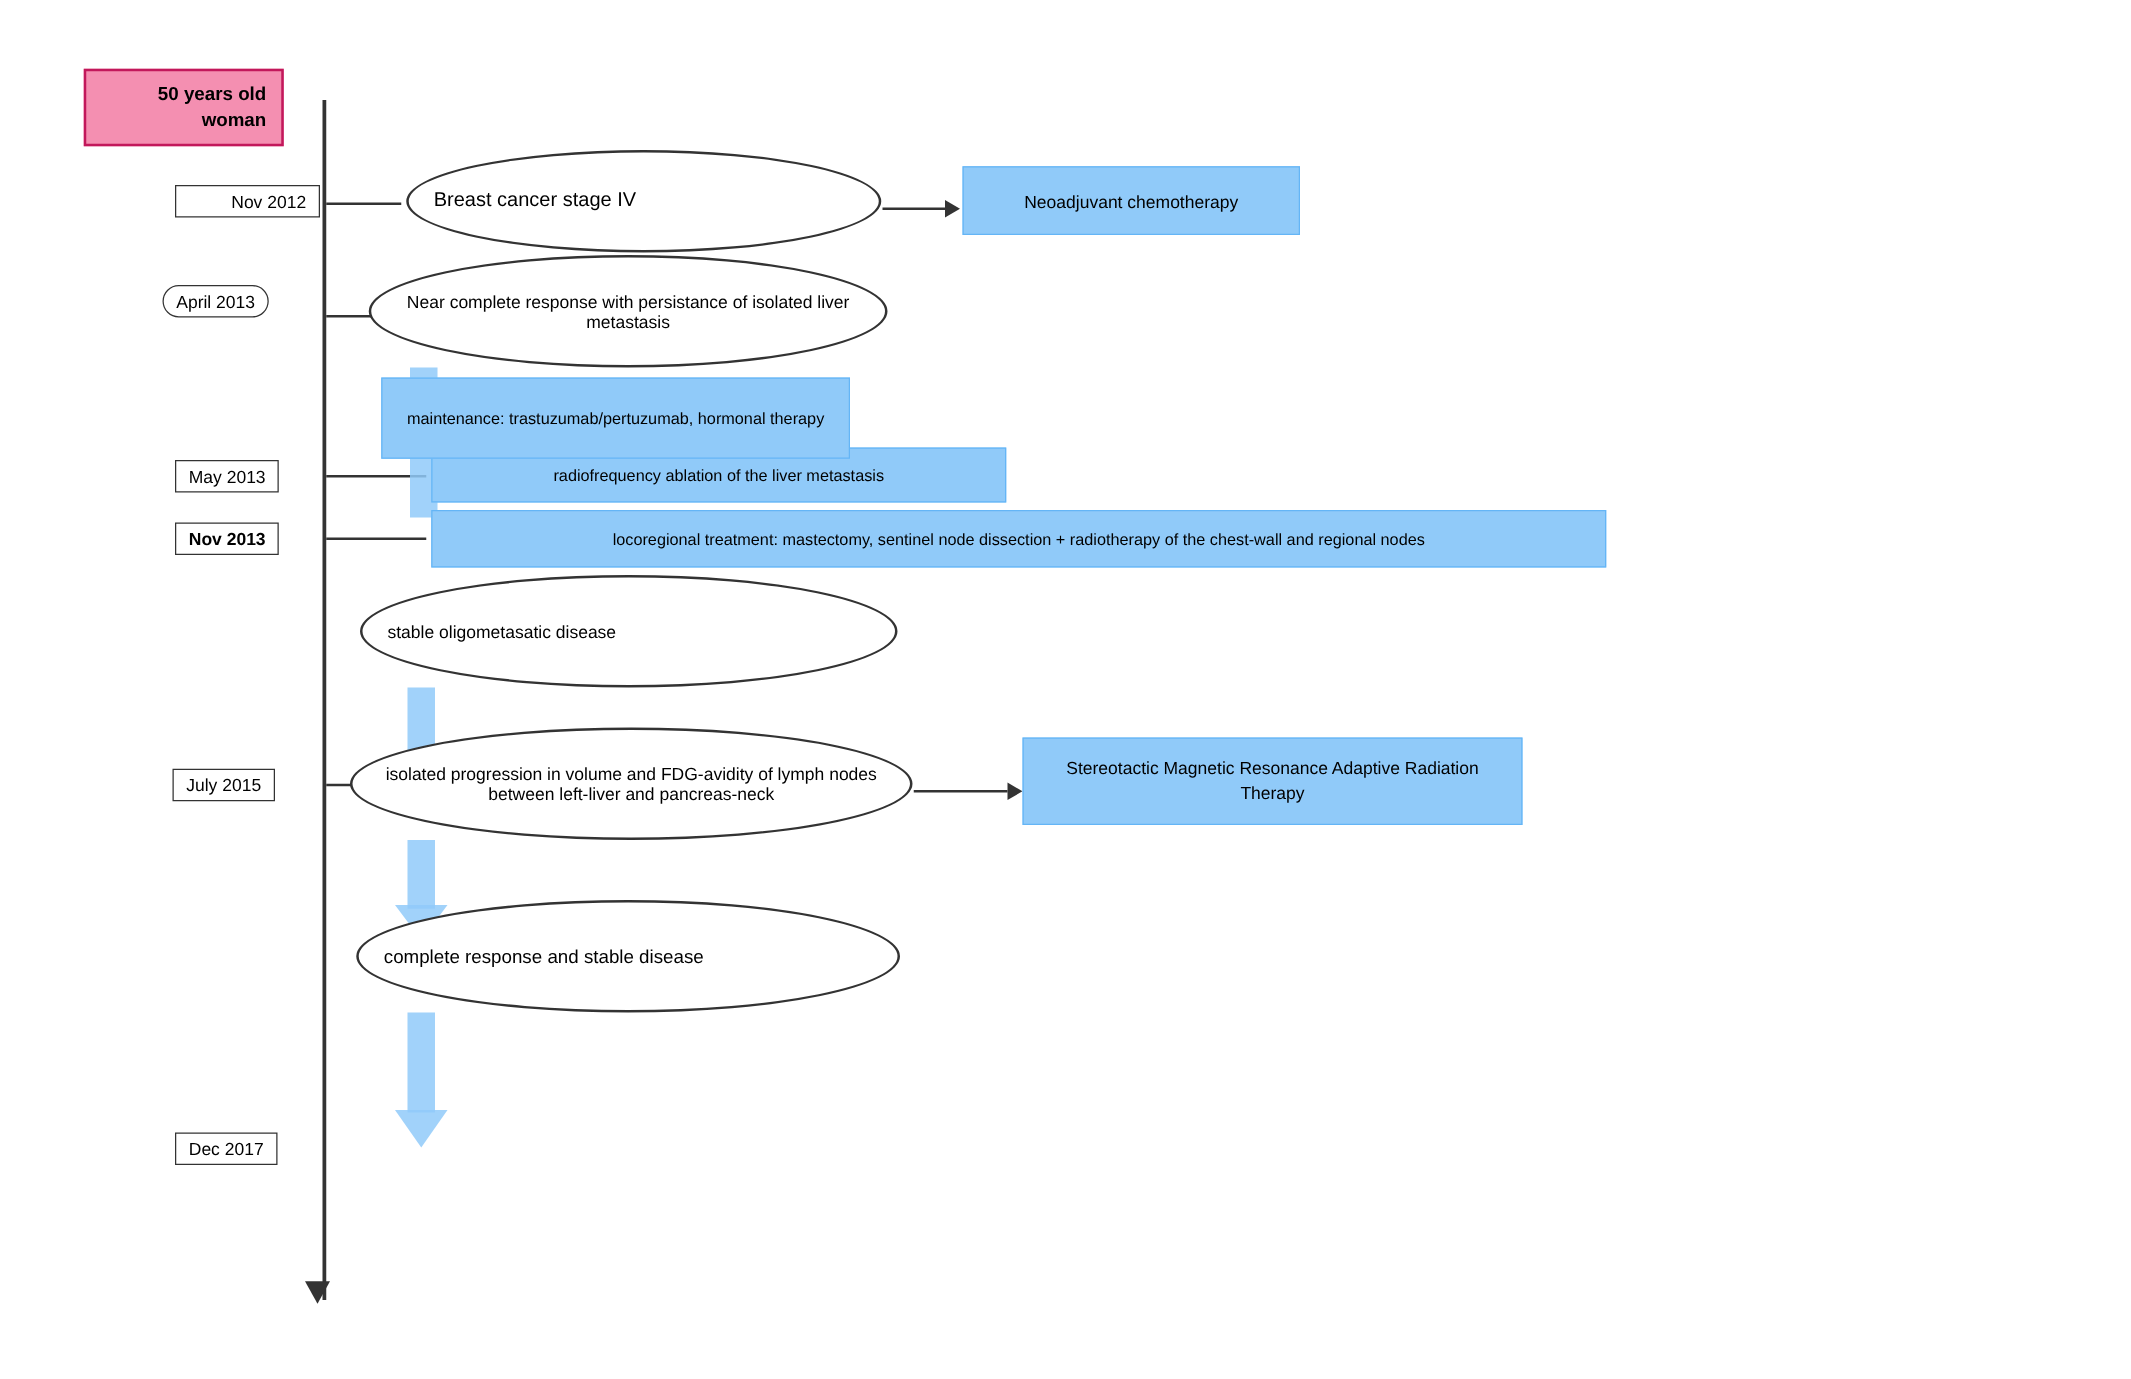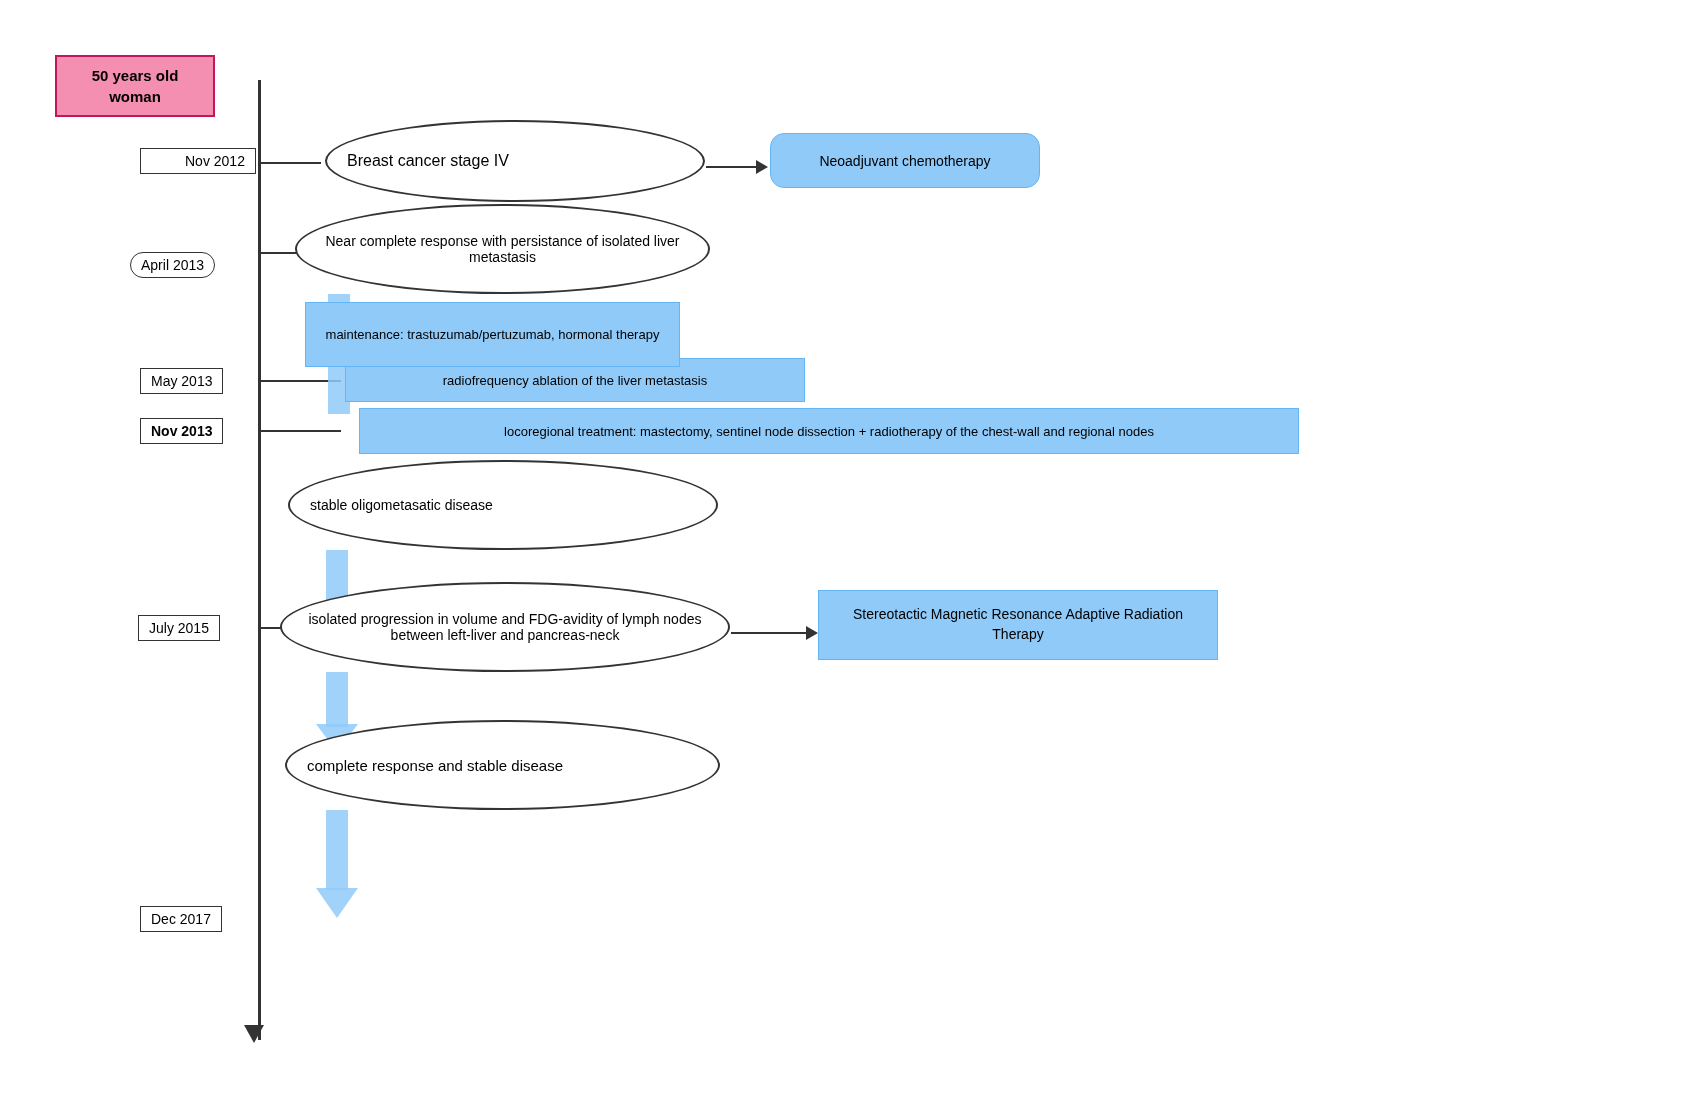--- a/index.html
+++ b/index.html
@@ -16,25 +16,25 @@
     .diagram-container {
       position: relative;
       width: 1705px;
       height: 1103px;
     }
 
     
     .patient-label {
       position: absolute;
       top: 55px;
-      left: 55px;
+      left: 67px;
       background: #f48fb1;
       border: 2px solid #c2185b;
       padding: 8px 12px;
-      text-align: center;
+      text-align: right;
       font-size: 15px;
       font-weight: bold;
       line-height: 1.4;
       width: 160px;
     }
 
     
     .timeline-line {
       position: absolute;
       left: 258px;
@@ -108,21 +108,21 @@
   <div class="patient-label">50 years old woman</div>
 
   <div class="timeline-line"></div>
 
   <div class="timeline-arrow"></div>
 
   <div class="date-label" style="top:148px; left:140px;padding-left:44px;">Nov 2012</div>
 
   <div class="connector" style="top:162px; left:261px; width:60px;"></div>
 
-  <div class="date-label" style="top:252px; left:130px;border-radius:13px;">April 2013</div>
+  <div class="date-label" style="top:228px; left:130px;border-radius:13px;">April 2013</div>
 
   <div class="connector" style="top:252px; left:261px; width:60px;"></div>
 
   <div class="date-label" style="top:368px; left:140px;">May 2013</div>
 
   <div class="connector" style="top:380px; left:261px; width:80px;"></div>
 
   <div class="date-label" style="top:418px; left:140px;font-weight:bold;">Nov 2013</div>
 
   <div class="connector" style="top:430px; left:261px; width:80px;"></div>
@@ -135,39 +135,39 @@
 
   <div class="oval" style="top:120px; left:325px; width:380px; height:82px; font-size:16px; font-weight:normal;">
     <span>Breast cancer stage IV</span>
   </div>
 
   <div style="position:absolute; top:160px; left:706px; display:flex; align-items:center;">
     <div style="width:50px; height:2px; background:#333;"></div>
     <div style="width:0; height:0; border-top:7px solid transparent; border-bottom:7px solid transparent; border-left:12px solid #333;"></div>
   </div>
 
-  <div class="blue-box" style="top:133px; left:770px; width:270px; height:55px;border-radius:14px;">
+  <div class="blue-box" style="top:133px; left:770px; width:270px; height:55px;">
     <span>Neoadjuvant chemotherapy</span>
   </div>
 
   <div class="oval" style="top:204px; left:295px; width:415px; height:90px; font-size:14px;">
     <span style="text-align:center;">Near complete response with persistance of isolated liver metastasis</span>
   </div>
 
   <div style="position:absolute; top:294px; left:328px; width:22px; height:120px; background:#90caf9; opacity:0.85;"></div>
 
   <div class="blue-box" style="top:358px; left:345px; width:460px; height:44px; font-size:13px;">
     <span>radiofrequency ablation of the liver metastasis</span>
   </div>
 
   <div class="blue-box" style="top:302px; left:305px; width:375px; height:65px; font-size:13px;">
     <span>maintenance: trastuzumab/pertuzumab, hormonal therapy</span>
   </div>
 
-  <div class="blue-box" style="top:408px; left:359px; width:940px; height:46px; font-size:13px;">
+  <div class="blue-box" style="top:408px; left:345px; width:940px; height:46px; font-size:13px;">
     <span>locoregional treatment: mastectomy, sentinel node dissection + radiotherapy of the chest-wall and regional nodes</span>
   </div>
 
   <div class="oval" style="top:460px; left:288px; width:430px; height:90px; font-size:14px;">
     <span>stable oligometasatic disease</span>
   </div>
 
   <div style="position:absolute; top:550px; left:326px; width:22px; height:55px; background:#90caf9; opacity:0.85;"></div>
 
   <div style="position:absolute; top:603px; left:316px; width:0; height:0; border-left:21px solid transparent; border-right:21px solid transparent; border-top:28px solid #90caf9; opacity:0.85;"></div>

